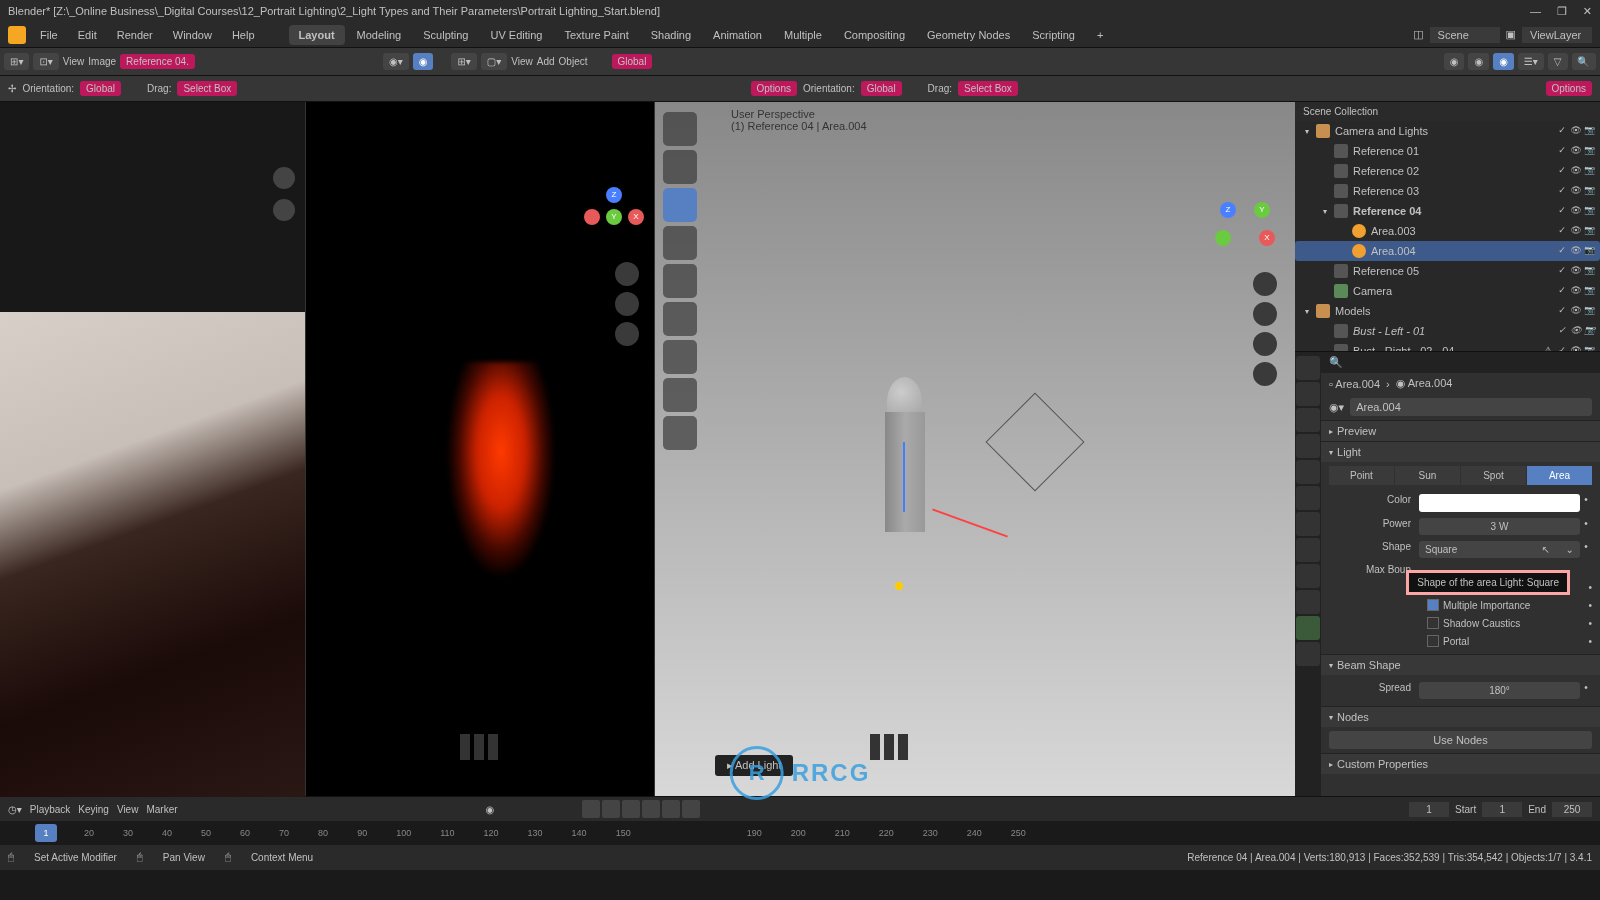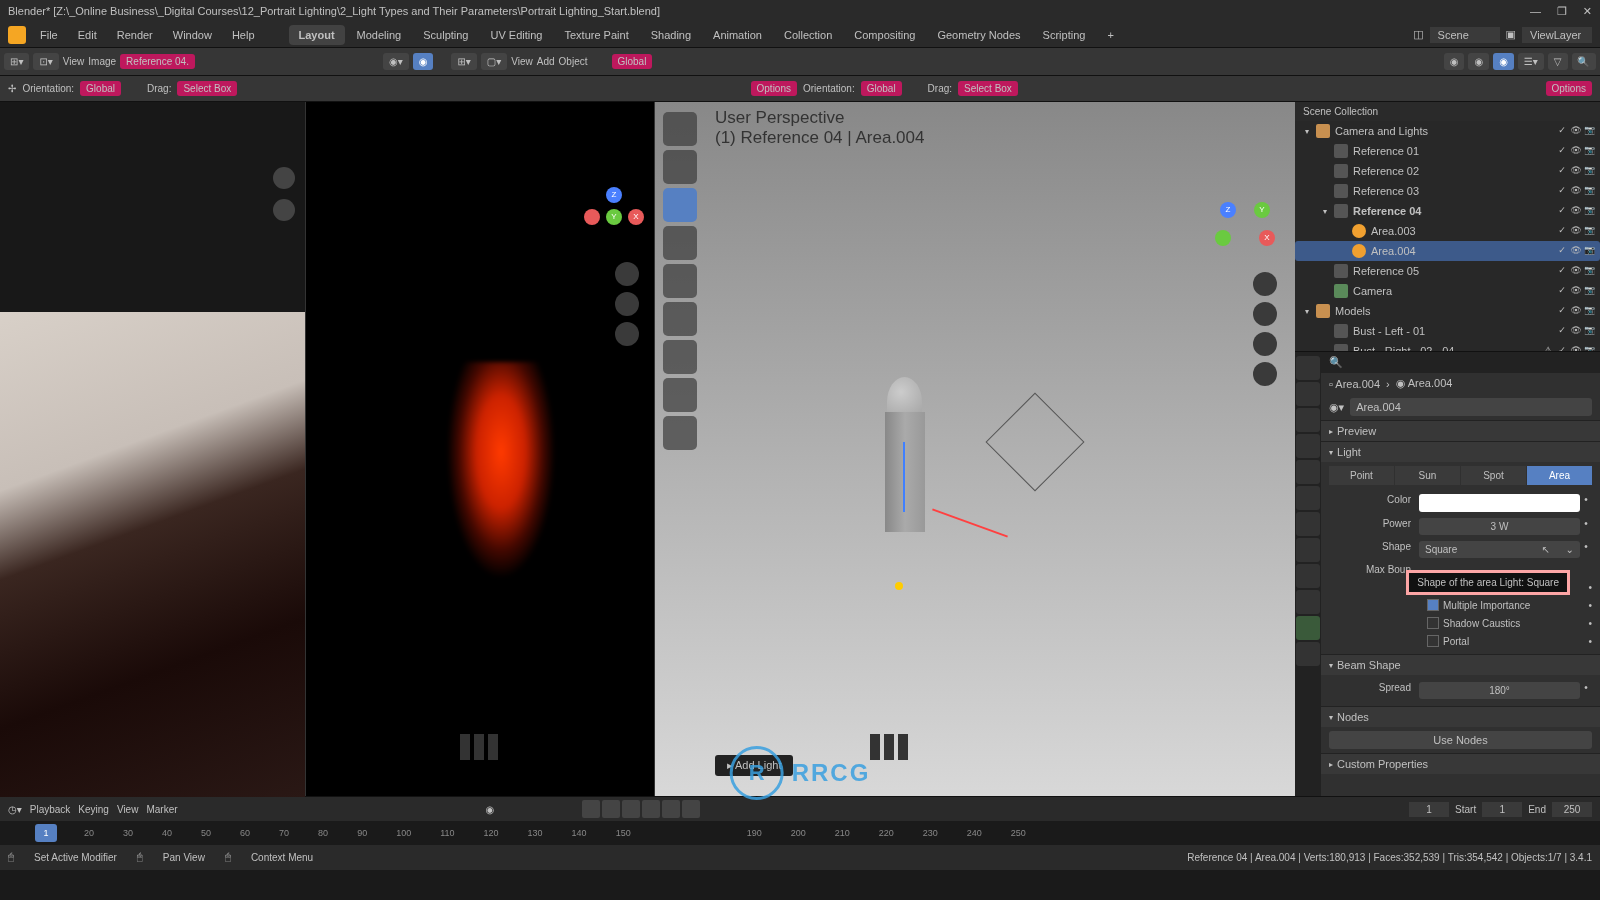--- a/index.html
+++ b/index.html
@@ -39,21 +39,21 @@
 .nav-axis { width: 60px; height: 60px; position: relative; }
 .axis-ball { width: 16px; height: 16px; border-radius: 50%; position: absolute; font-size: 8px; text-align: center; line-height: 16px; color: #fff; }
 .ballz { background: #4a80ff; top: 0; left: 22px; }
 .bally { background: #6aca40; top: 22px; left: 22px; }
 .ballx1 { background: #e85a5a; top: 22px; left: 0; }
 .ballx2 { background: #e85a5a; top: 22px; right: 0; }
 .mid-nav2 { position: absolute; top: 160px; right: 15px; display: flex; flex-direction: column; gap: 6px; }
 .navbtn { width: 24px; height: 24px; background: #3a3a3a; border-radius: 12px; }
 
 .viewport { flex: 1; background: linear-gradient(180deg, #888 0%, #a8a8a8 40%, #d8d8d8 100%); position: relative; }
-.vp-info { position: absolute; top: 6px; left: 60px; font-size: 17px; color: #333; }
+.vp-info { position: absolute; top: 6px; left: 76px; font-size: 11px; color: #333; }
 .vp-tools-left { position: absolute; top: 10px; left: 8px; display: flex; flex-direction: column; gap: 4px; }
 .vptool { width: 34px; height: 34px; background: rgba(60,60,60,0.7); border-radius: 5px; }
 .vptool.active { background: #5680c2; }
 .vp-nav { position: absolute; top: 100px; right: 20px; }
 .vp-nav2 { position: absolute; top: 170px; right: 18px; display: flex; flex-direction: column; gap: 6px; }
 .scene-3d { position: absolute; top: 280px; left: 230px; }
 .pedestal { width: 40px; height: 120px; background: linear-gradient(90deg, #888, #aaa, #999); position: absolute; top: 30px; left: 0; }
 .bust { width: 35px; height: 50px; background: radial-gradient(circle at 40% 30%, #ccc, #999); border-radius: 50% 50% 30% 30%; position: absolute; top: -5px; left: 2px; }
 .diamond { width: 70px; height: 70px; border: 1px solid #555; transform: rotate(45deg); position: absolute; top: 25px; left: 115px; }
 .arrow-red { position: absolute; width: 80px; height: 2px; background: #ff4040; top: 140px; left: 45px; transform: rotate(20deg); }
@@ -139,21 +139,21 @@
   <span class="item">Window</span>
   <span class="item">Help</span>
   <div class="tabs">
     <span class="tab active">Layout</span>
     <span class="tab">Modeling</span>
     <span class="tab">Sculpting</span>
     <span class="tab">UV Editing</span>
     <span class="tab">Texture Paint</span>
     <span class="tab">Shading</span>
     <span class="tab">Animation</span>
-    <span class="tab">Collection</span>
+    <span class="tab">Multiple</span>
     <span class="tab">Compositing</span>
     <span class="tab">Geometry Nodes</span>
     <span class="tab">Scripting</span>
     <span class="tab">+</span>
   </div>
   <div class="right">
     <span>◫</span>
     <span class="scene-field">Scene</span>
     <span>▣</span>
     <span class="scene-field">ViewLayer</span>
@@ -380,21 +380,21 @@
               <span class="tri">▾</span>
               <span class="oicon coll"></span>
               <span class="oname">Models</span>
               <div class="ovis">
                 <span class="ovdot"></span>
                 <span class="ovdot">✓</span>
                 <span class="ovdot">👁</span>
                 <span class="ovdot">📷</span>
               </div>
             </div>
-            <div class="outline-item" style="padding-left: 24px;">
+            <div class="outline-item" style="padding-left: 24px; font-style: italic;">
               <span class="tri"></span>
               <span class="oicon "></span>
               <span class="oname">Bust - Left - 01</span>
               <div class="ovis">
                 <span class="ovdot"></span>
                 <span class="ovdot">✓</span>
                 <span class="ovdot">👁</span>
                 <span class="ovdot">📷</span>
               </div>
             </div>

